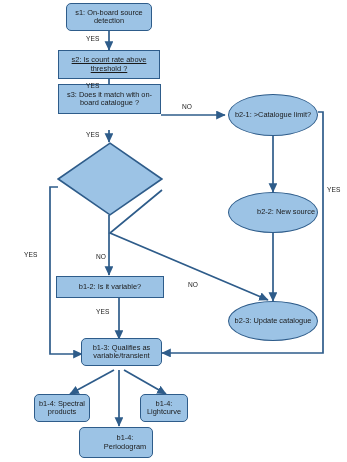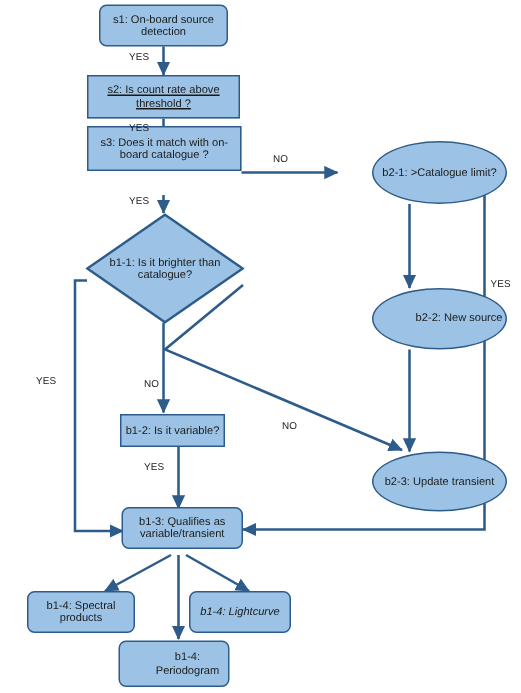--- a/index.html
+++ b/index.html
@@ -5,21 +5,21 @@
   html,body{margin:0;padding:0;background:#ffffff;}
   body{width:347px;height:462px;position:relative;overflow:hidden;
        font-family:"Liberation Sans",sans-serif;}
   #chart{position:absolute;left:0;top:0;width:347px;height:462px;}
   .node{position:absolute;box-sizing:border-box;
         background:#9CC3E5;border:1.4px solid #2E5C8A;
         color:#1a1a1a;display:flex;align-items:center;justify-content:center;
         text-align:center;line-height:1.12;font-size:7.4px;
         padding:1px 2px;z-index:3;}
   .rrect{border-radius:5px;text-align:center;}
-  .ellipse{border-radius:50%;margin-left:20px;}
+  .ellipse{border-radius:50%;}
   .diamond{background:transparent;border:none;padding:0;}
   .diamond .dtext{position:relative;z-index:2;}
   .dshape{position:absolute;left:0;top:0;width:100%;height:100%;z-index:1;}
   .elabel{position:absolute;font-size:6.6px;color:#1a1a1a;z-index:4;
           letter-spacing:0.1px;white-space:nowrap;}
 </style>
 </head>
 <body>
 
 <svg id="chart" viewBox="0 0 347 462">
@@ -69,53 +69,52 @@
 </div>
 
 <div class="node" style="left:58px;top:84px;width:103px;height:30px;">
   <span>s3: Does it match with on-board catalogue ?</span>
 </div>
 
 <div class="node diamond" style="left:57px;top:142px;width:106px;height:74px;">
   <svg class="dshape" viewBox="0 0 106 74" preserveAspectRatio="none">
     <polygon points="53,1.2 104.8,37 53,72.8 1.2,37" fill="#9CC3E5" stroke="#2E5C8A" stroke-width="1.6"></polygon>
   </svg>
-  <span class="dtext">b1-1: Is it brighter than catalogue?</span>
 </div>
 
-<div class="node" style="left:80px;top:276px;width:70px;height:22px;">
+<div class="node" style="left:56px;top:276px;width:108px;height:22px;">
   <span>b1-2: Is it variable?</span>
 </div>
 
 <div class="node rrect" style="left:81px;top:338px;width:81px;height:28px;">
   <span>b1-3: Qualifies as variable/transient</span>
 </div>
 
-<div class="node rrect" style="left:18px;top:394px;width:72px;height:28px;">
+<div class="node rrect" style="left:34px;top:394px;width:56px;height:28px;">
   <span>b1-4: Spectral products</span>
 </div>
 
-<div class="node rrect" style="left:126px;top:394px;width:68px;height:28px;font-style:italic;">
+<div class="node rrect" style="left:140px;top:394px;width:48px;height:28px;">
   <span>b1-4: Lightcurve</span>
 </div>
 
 <div class="node rrect" style="left:79px;top:427px;width:74px;height:31px;padding-left:20px;">
   <span>b1-4: Periodogram</span>
 </div>
 
 <div class="node ellipse" style="left:228px;top:94px;width:90px;height:42px;">
   <span>b2-1: &gt;Catalogue limit?</span>
 </div>
 
 <div class="node ellipse" style="left:228px;top:192px;width:90px;height:41px;justify-content:flex-end;">
   <span>b2-2: New source</span>
 </div>
 
 <div class="node ellipse" style="left:228px;top:301px;width:90px;height:40px;">
-  <span>b2-3: Update transient</span>
+  <span>b2-3: Update catalogue</span>
 </div>
 
 <span class="elabel" style="left:86px;top:35px;">YES</span>
 <span class="elabel" style="left:86px;top:82px;">YES</span>
 <span class="elabel" style="left:182px;top:103px;">NO</span>
 <span class="elabel" style="left:86px;top:131px;">YES</span>
 <span class="elabel" style="left:24px;top:251px;">YES</span>
 <span class="elabel" style="left:96px;top:253px;">NO</span>
 <span class="elabel" style="left:188px;top:281px;">NO</span>
 <span class="elabel" style="left:96px;top:308px;">YES</span>

